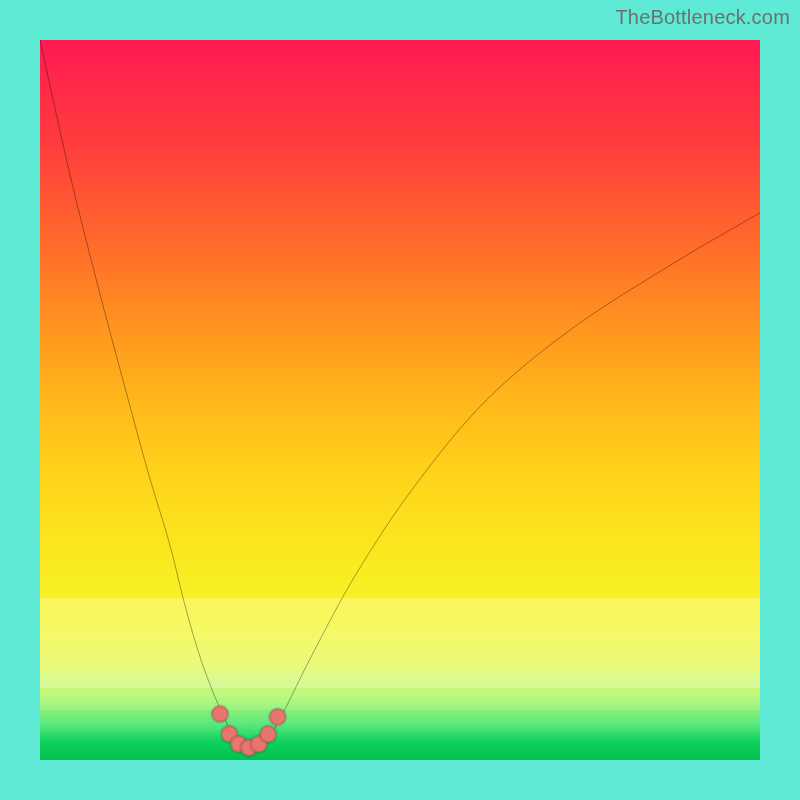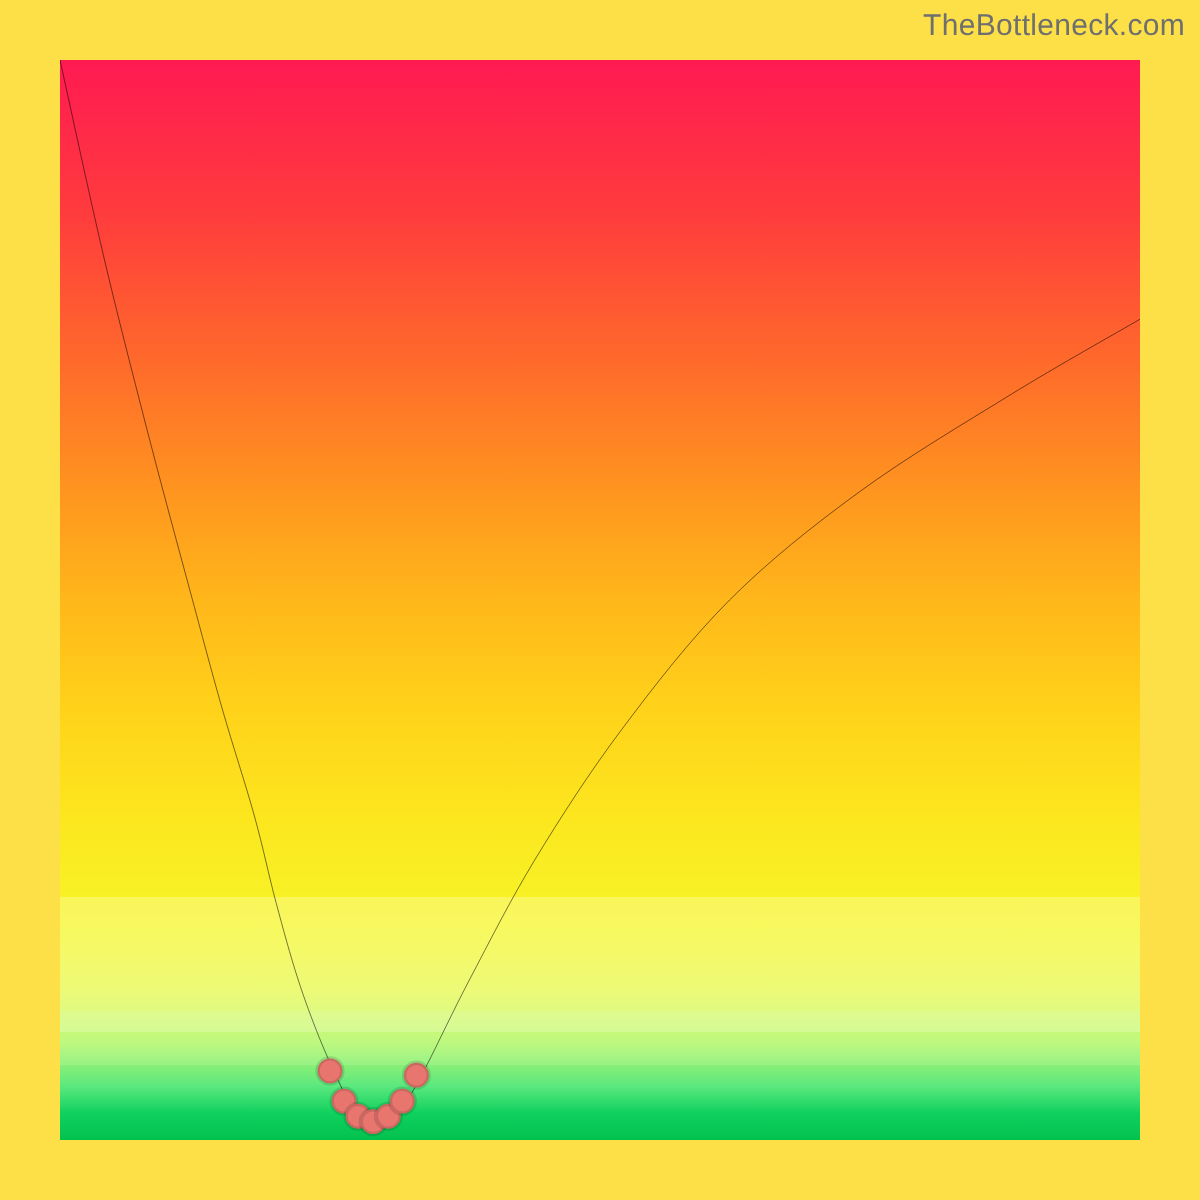--- a/index.html
+++ b/index.html
@@ -8,21 +8,21 @@
     width: 800px;
     height: 800px;
     overflow: hidden;
     background: #000;
     font-family: Arial, Helvetica, sans-serif;
   }
   .frame {
     position: relative;
     width: 800px;
     height: 800px;
-    background: #fde047;
+    background: #5eead4;
   }
   .plot-area {
     position: absolute;
     left: 40px;
     top: 40px;
     width: 720px;
     height: 720px;
     background: linear-gradient(to bottom,
       #ff1a52 0%,
       #ff3b3d 14%,

